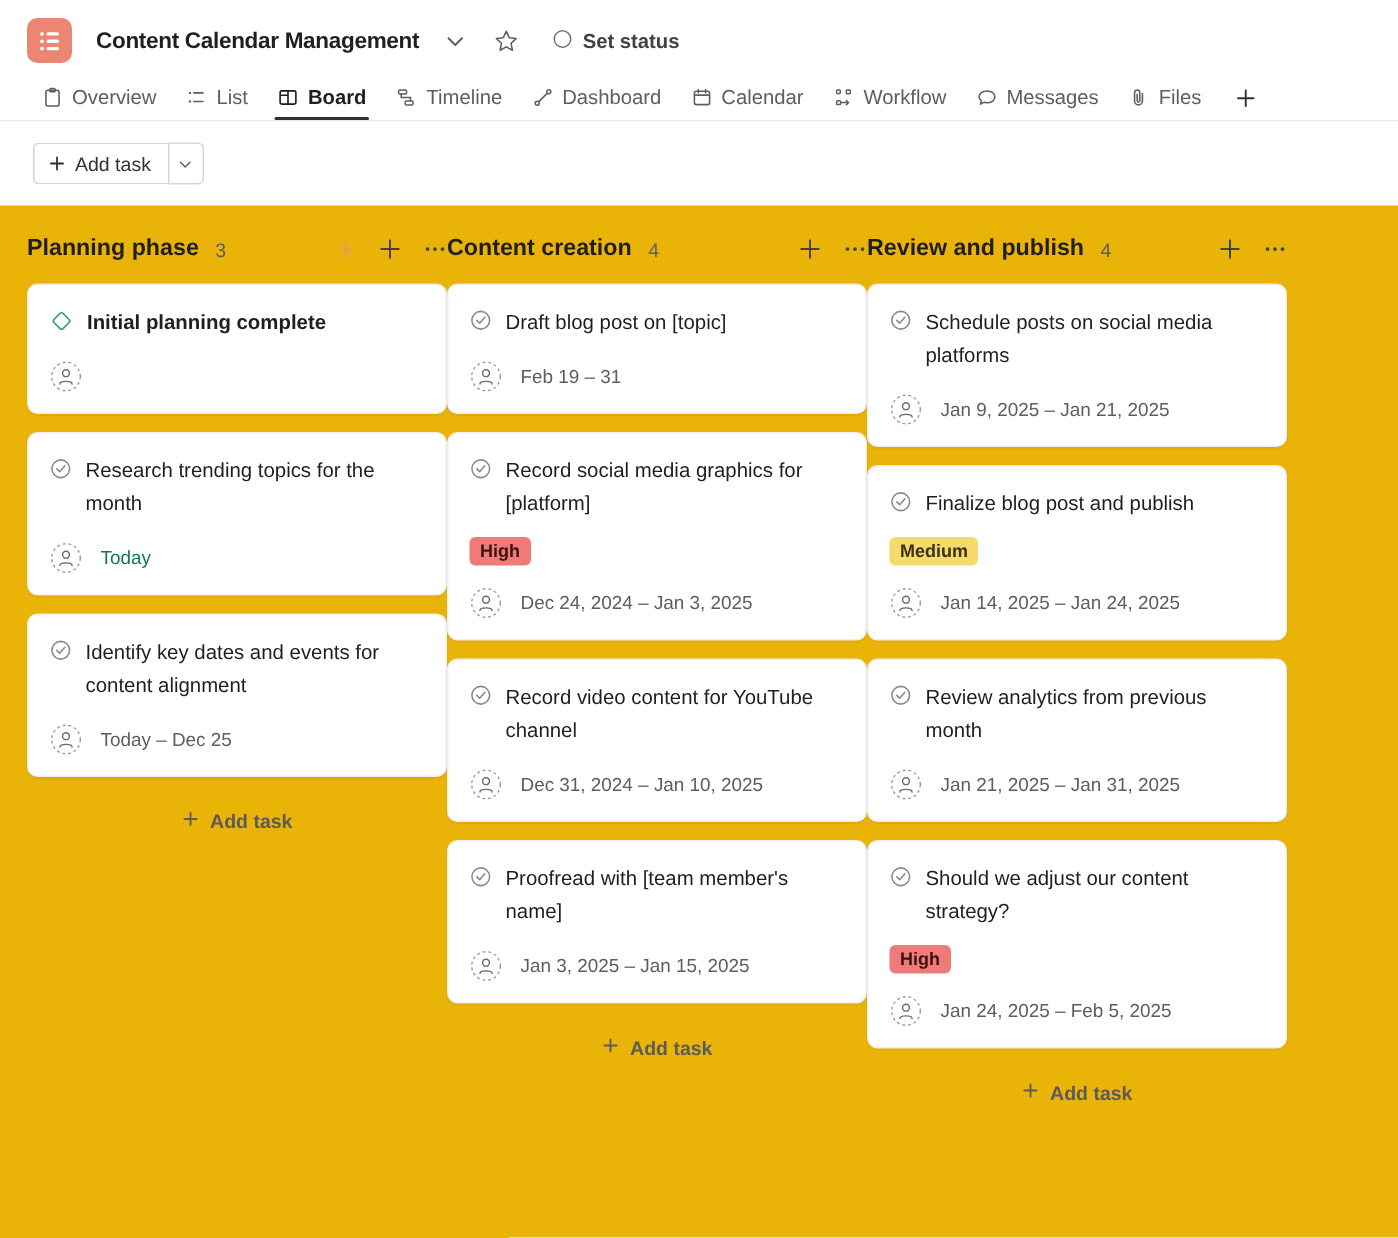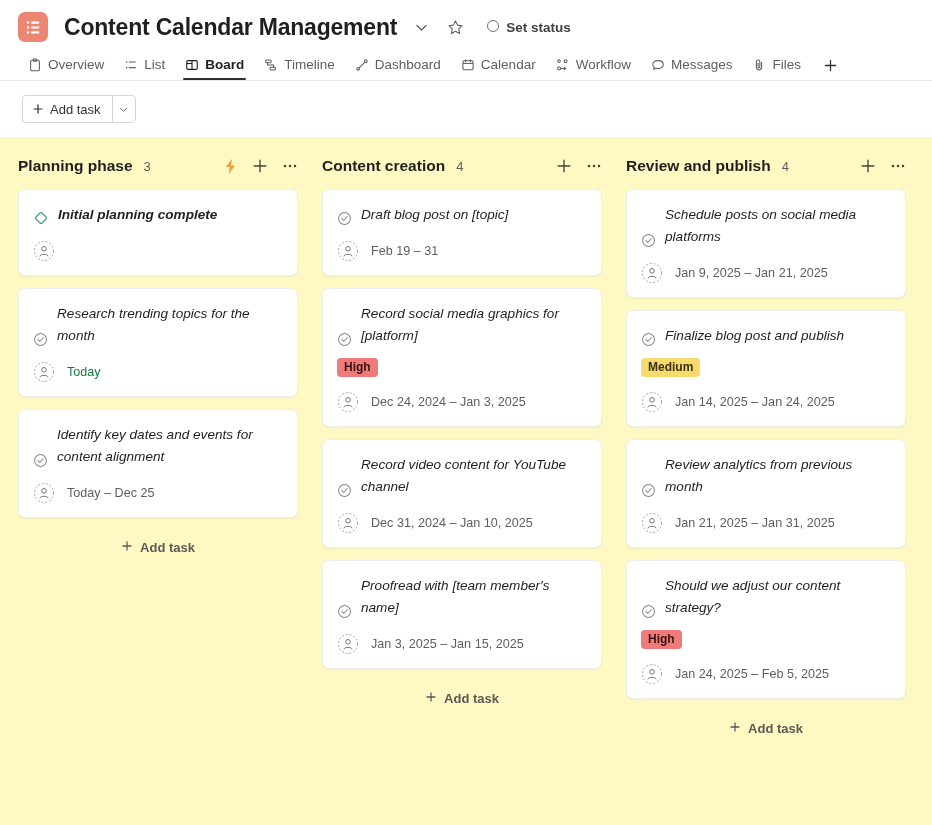--- a/index.html
+++ b/index.html
@@ -18,21 +18,21 @@
     height: 46px;
   }
   .app-logo {
     width: 30px; height: 30px; border-radius: 7px;
     background: #ec8572;
     display: flex; align-items: center; justify-content: center;
     flex: none;
   }
   .app-logo svg { display: block; }
   .project-title {
-    font-size: 23px; font-weight: 700; letter-spacing: -0.2px;
+    font-size: 15px; font-weight: 700; letter-spacing: -0.2px;
     color: #201f1e; margin-left: 16px; white-space: nowrap;
   }
   .tb-icon {
     margin-left: 14px; color: #605e5c;
     display: flex; align-items: center; justify-content: center;
     width: 20px; height: 20px; flex: none;
   }
   .set-status {
     display: flex; gap: 7px;
     margin-left: 22px; color: #424140; font-size: 13.5px; font-weight: 600;
@@ -79,23 +79,23 @@
     white-space: nowrap;
   }
   .addtask-caret {
     width: 24px; border: 1px solid #d7d5d3; border-radius: 0 4px 4px 0;
     background: #fff; display: flex; align-items: center; justify-content: center;
     color: #605e5c;
   }
 
   
   .board {
-    background: #fef9c3;
+    background: #eab308;
     height: calc(825px - 46px - 35px - 56px);
-    display: flex; gap: 24px;
+    display: flex; 
     padding: 0 18px;
     overflow: hidden;
   }
   .column { width: 280px; flex: none; display: flex; flex-direction: column; }
   .col-header {
     display: flex; align-items: center;
     height: 52px; padding-top: 6px;
   }
   .col-title { font-size: 15.5px; font-weight: 700; color: #201f1e; white-space: nowrap; }
   .col-count { font-size: 13px; color: #605e5c; margin-left: 11px; }
@@ -103,21 +103,21 @@
   .col-act { display: flex; align-items: center; justify-content: center; color: #44423f; }
 
   .card {
     background: #ffffff;
     border: 1px solid #f0eeed;
     border-radius: 7px;
     box-shadow: 0 1px 1.5px rgba(0,0,0,0.055);
     padding: 14px 15px 13px 14px;
     margin-bottom: 12px;
   }
-  .card-title-row { display: flex; align-items: flex-end; gap: 9px; font-style: italic; }
+  .card-title-row { display: flex; align-items: flex-start; gap: 9px; }
   .card-icon { flex: none; margin-top: 2px; display: flex; }
   .card-title {
     font-size: 13.6px; line-height: 22px; color: #201f1e;
     word-break: break-word;
   }
   .card.milestone .card-title { font-weight: 700; }
   .pill {
     display: inline-block; border-radius: 4px;
     padding: 2px 7px 3px 7px;
     font-size: 12px; font-weight: 600; line-height: 14px;

